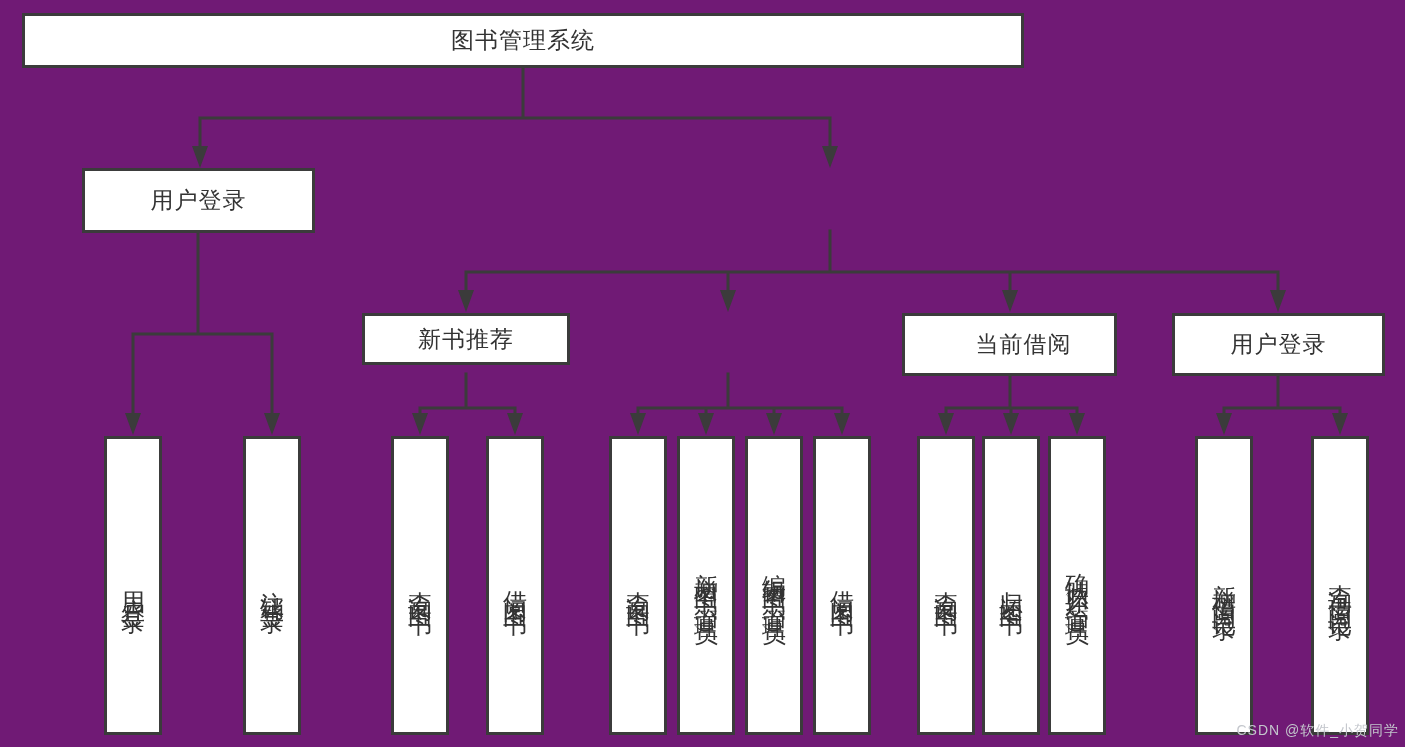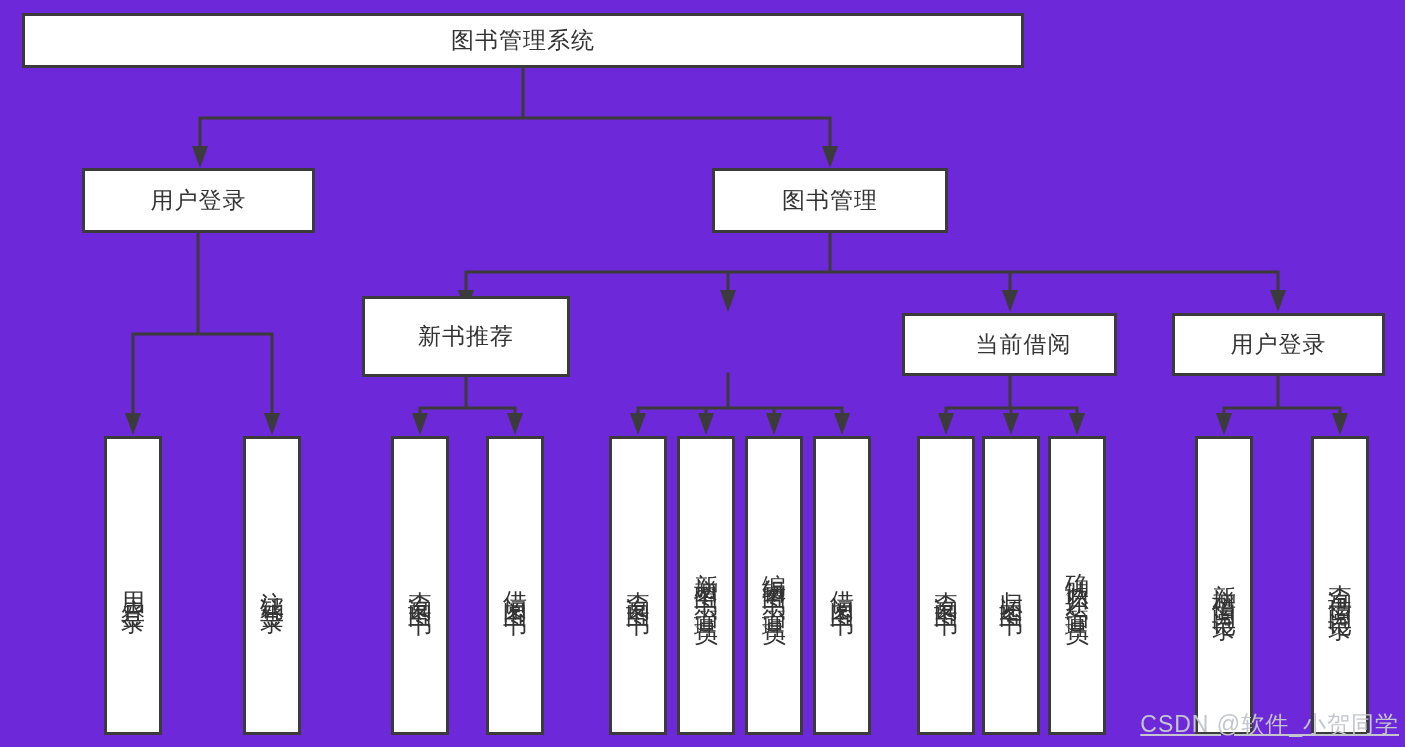--- a/index.html
+++ b/index.html
@@ -1,34 +1,34 @@
 <!DOCTYPE html>
 <html><head>
 <meta charset="utf-8">
 <style>
   html,body{margin:0;padding:0;background:#ffffff;}
   body{font-family:"Liberation Sans","DejaVu Sans",sans-serif;}
-  .canvas{position:relative;width:1405px;height:747px;background:#6d28d9;overflow:hidden;}
+  .canvas{position:relative;width:1405px;height:747px;background:#701a75;overflow:hidden;}
   svg.connectors{position:absolute;left:0;top:0;z-index:1;}
   .node{
     position:absolute;box-sizing:border-box;background:#ffffff;
     border:3px solid #3b3b3b;display:flex;align-items:center;justify-content:center;
     z-index:2;
   }
   .node .hlabel{
     font-size:23px;color:#333333;letter-spacing:1px;white-space:nowrap;
   }
   .node .vlabel{
     writing-mode:vertical-rl;text-orientation:mixed;
     font-size:24px;color:#333333;line-height:1;letter-spacing:7px;
     white-space:nowrap;
   }
   .watermark{
     position:absolute;right:6px;bottom:7px;z-index:3;
-    font-size:23px;color:#c3c6cc;letter-spacing:1px;white-space:nowrap;text-decoration:underline;
+    font-size:14px;color:#c3c6cc;letter-spacing:1px;white-space:nowrap;
   }
 </style>
 </head>
 <body>
 
 <div class="canvas">
 
   <svg class="connectors" width="1405" height="747" viewBox="0 0 1405 747">
 
     <path fill="none" stroke="#3b3b3b" stroke-width="3" stroke-linecap="square" d="
@@ -88,25 +88,22 @@
       M1332 413 L1348 413 L1340 435 Z"></path>
   </svg>
 
   <div class="node" style="left:22px;top:13px;width:1002px;height:55px;">
     <span class="hlabel">图书管理系统</span>
   </div>
 
   <div class="node" style="left:82px;top:168px;width:233px;height:65px;">
     <span class="hlabel">用户登录</span>
   </div>
-  <div class="node" style="left:712px;top:168px;width:236px;height:65px;">
-    <span class="hlabel">图书管理</span>
-  </div>
 
-  <div class="node" style="left:362px;top:296px;width:208px;height:81px;">
+  <div class="node" style="left:362px;top:313px;width:208px;height:52px;">
     <span class="hlabel">新书推荐</span>
   </div>
   <div class="node" style="left:902px;top:313px;width:215px;height:63px;padding-left:28px;">
     <span class="hlabel">当前借阅</span>
   </div>
   <div class="node" style="left:1172px;top:313px;width:213px;height:63px;">
     <span class="hlabel">用户登录</span>
   </div>
 
   <div class="node" style="left:104px;top:436px;width:58px;height:299px;">

